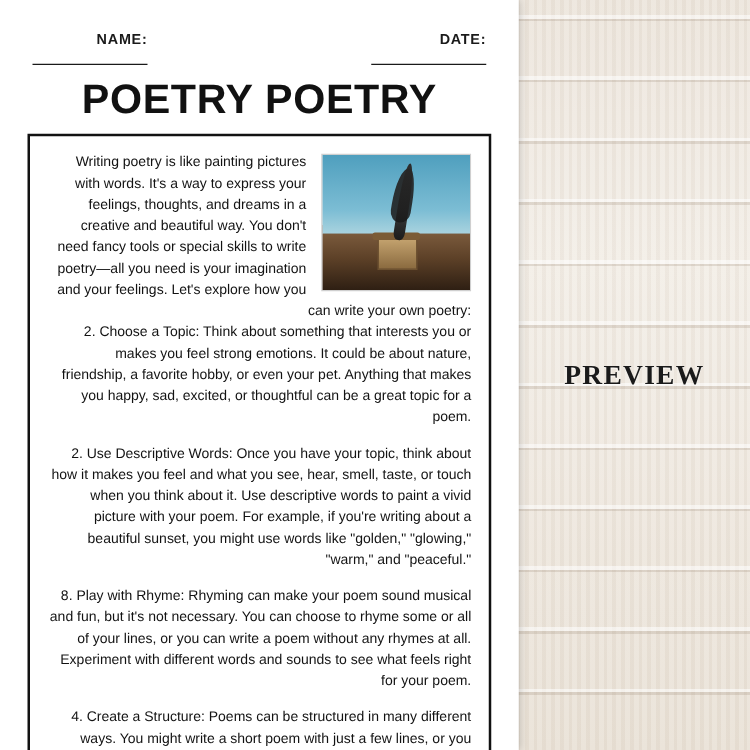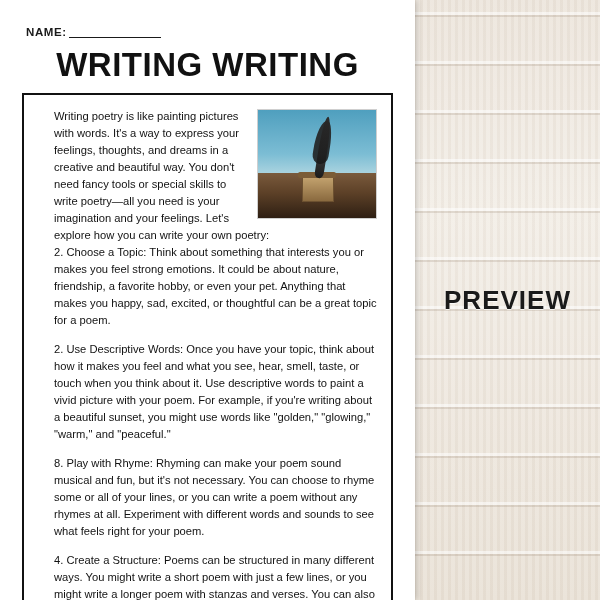--- a/index.html
+++ b/index.html
@@ -70,20 +70,21 @@
     font-size: 11.5px;
     letter-spacing: 0.6px;
     color: #1a1a1a;
     margin-bottom: 10px;
     padding: 0 4px;
   }
   .meta-item {
     display: flex;
     align-items: flex-end;
     gap: 2px;
+    flex-direction: column;
   }
   .meta-label {
     font-weight: 600;
     white-space: nowrap;
   }
   .meta-line {
     display: inline-block;
     width: 92px;
     border-bottom: 1.4px solid #1a1a1a;
     height: 11px;
@@ -165,58 +166,62 @@
     top: 4px;
     width: 16px;
     height: 44px;
     background: linear-gradient(180deg, rgba(40,40,40,0.95), rgba(25,25,25,0.85));
     border-radius: 60% 40% 50% 50% / 70% 60% 20% 20%;
   }
   p.para {
     font-size: 11.2px;
     line-height: 1.52;
     color: #121212;
-    margin: 0 0 12px 16px;
-    text-align: left;
+    margin: 0 0 12px 0;
+    text-align: right;
   }
   p.para:last-child { margin-bottom: 0; }
   .preview-pane {
     position: relative;
     flex: 1;
     display: flex;
     align-items: center;
     justify-content: center;
   }
   .preview-text {
     position: relative;
-    font-size: 26px;
+    font-size: 22px;
     font-weight: 700;
     letter-spacing: 1px;
     color: #1a1a1a;
     text-shadow: 0 1px 0 rgba(255,255,255,0.7);
-    font-family: Liberation Sans, sans-serif;
+    font-family: Liberation Serif, serif;
   }
 </style>
 </head>
 <body>
 
 <div class="page">
   <div class="wood-bg"></div>
 
   <div class="worksheet">
     <div class="ws-inner">
 
       <div class="meta-row">
         <div class="meta-item">
           <span class="meta-label">NAME:</span>
           <span class="meta-line"></span>
         </div>
+        <div class="meta-item">
+          <span class="meta-label">DATE:</span>
+          <span class="meta-line"></span>
+        </div>
       </div>
 
-      <div class="title">WRITING WRITING</div>
+      <div class="title">POETRY POETRY</div>
 
       <div class="content-box">
         <div class="intro-wrap">
           <div class="photo">
             <div class="sky"></div>
             <div class="desk"></div>
             <div class="inkwell"></div>
             <div class="inkwell-top"></div>
             <div class="feather"></div>
           </div>

